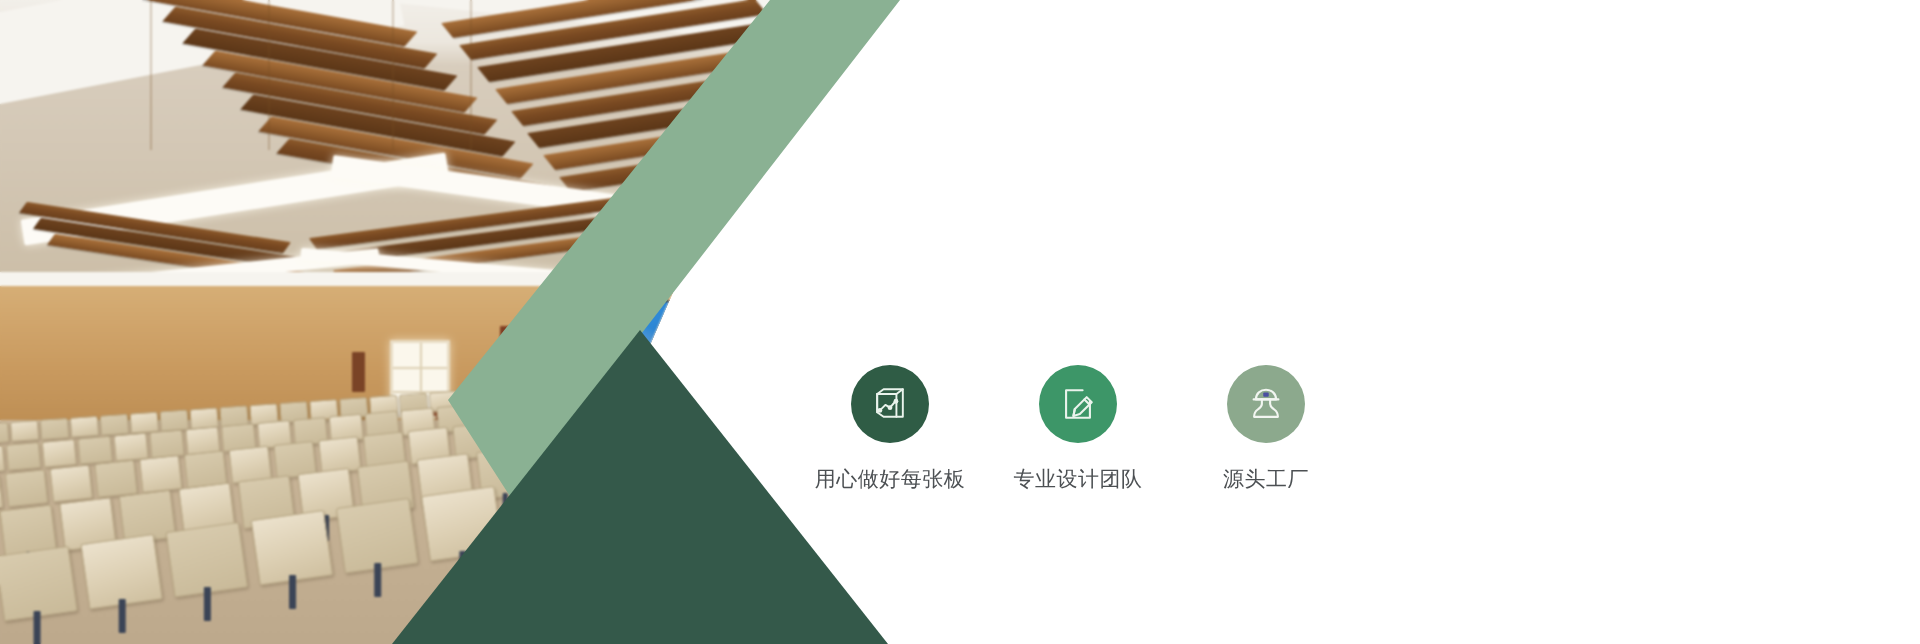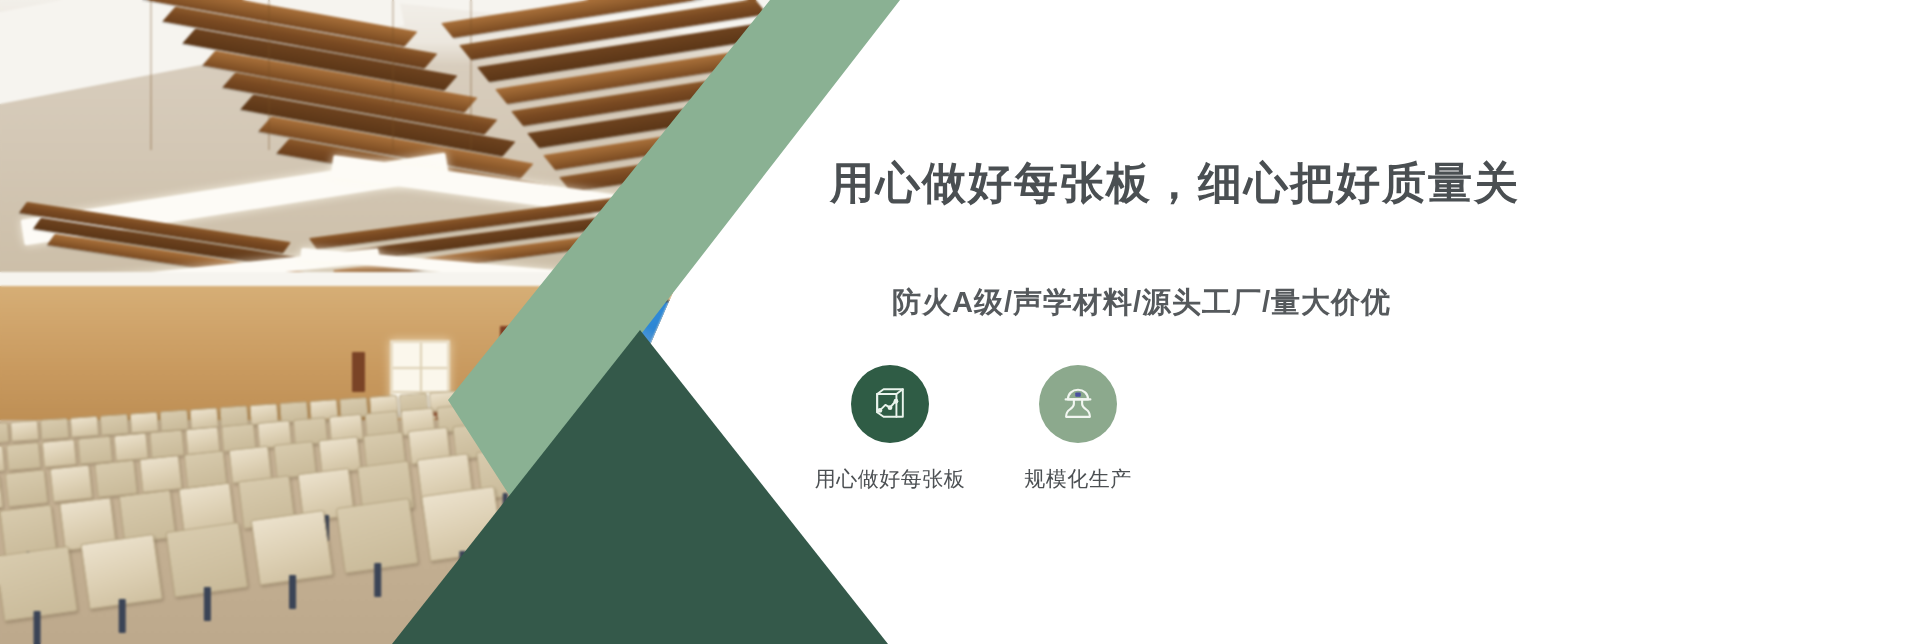--- a/index.html
+++ b/index.html
@@ -352,51 +352,60 @@
 
     <polygon points="770,0 900,0 590,400 745,644 605,644 448,400" fill="#8AB193"></polygon>
   </svg>
 
   <svg id="dark-triangle" width="1920" height="644" viewBox="0 0 1920 644">
     <polygon points="640,330 888,644 392,644" fill="#34594A"></polygon>
   </svg>
 
   <div id="content">
 
-    <h1 id="headline">用心做好每张板，细心把好质量关</h1>
-
-    <div id="subhead">防火A级/声学材料/源头工厂/量大价优</div>
+
 
     <div id="features">
 
       <div class="feature">
         <div class="fcircle" style="background:#2F5C45;">
           <svg class="fsvg" width="44" height="44" viewBox="0 0 48 48" fill="none" stroke="#EAF3EC" stroke-width="2.1" stroke-linecap="round" stroke-linejoin="round">
             <path d="M10 13 L17 8 L38 8 L38 38 L17 38 L10 33 Z"></path>
             <path d="M10 13 L31 13 L38 8"></path>
             <path d="M31 13 L31 38"></path>
             <path d="M10 13 L10 33"></path>
             <path d="M13 31 L19 25 L24 28 L30 21"></path>
             <circle cx="13" cy="31" r="2.6" fill="#EAF3EC" stroke="none"></circle>
             <circle cx="24" cy="28" r="2.6" fill="#EAF3EC" stroke="none"></circle>
             <circle cx="30.5" cy="21" r="2.6" fill="#EAF3EC" stroke="none"></circle>
           </svg>
         </div>
         <div class="flabel">用心做好每张板</div>
       </div>
 
 
+      <div class="feature">
+        <div class="fcircle" style="background:#3D9668;">
+          <svg class="fsvg" width="44" height="44" viewBox="0 0 48 48" fill="none" stroke="#EAF3EC" stroke-width="2.3" stroke-linecap="round" stroke-linejoin="round">
+            <path d="M29 9 L11 9 L11 39 L37 39 L37 21"></path>
+            <path d="M20.5 29.5 L33.5 16.5 L39 22 L26 35 L19 37 Z"></path>
+            <path d="M31 19 L36.5 24.5"></path>
+            <path d="M19 37 L20.5 29.5"></path>
+          </svg>
+        </div>
+        <div class="flabel">专业设计团队</div>
+      </div>
 
       <div class="feature">
         <div class="fcircle" style="background:#8CA98D;">
           <svg class="fsvg" width="44" height="44" viewBox="0 0 48 48" fill="none" stroke="#F2F6F1" stroke-width="2.3" stroke-linecap="round" stroke-linejoin="round">
             <path d="M13 19 C13 12.5 18 8.5 24 8.5 C30 8.5 35 12.5 35 19 Z"></path>
             <path d="M10.5 19 L37.5 19"></path>
             <rect x="21" y="11.5" width="6" height="4.6" rx="1" fill="#4A4FA0" stroke="none"></rect>
             <path d="M19.5 19 L19.5 24 C19.5 27 17 28.5 15 30 C12.5 31.8 11 34 11 38 L37 38 C37 34 35.5 31.8 33 30 C31 28.5 28.5 27 28.5 24 L28.5 19"></path>
           </svg>
         </div>
-        <div class="flabel">规模化生产</div>
+        <div class="flabel">源头工厂</div>
       </div>
 
     </div>
   </div>
 </div>
 
 </body></html>

